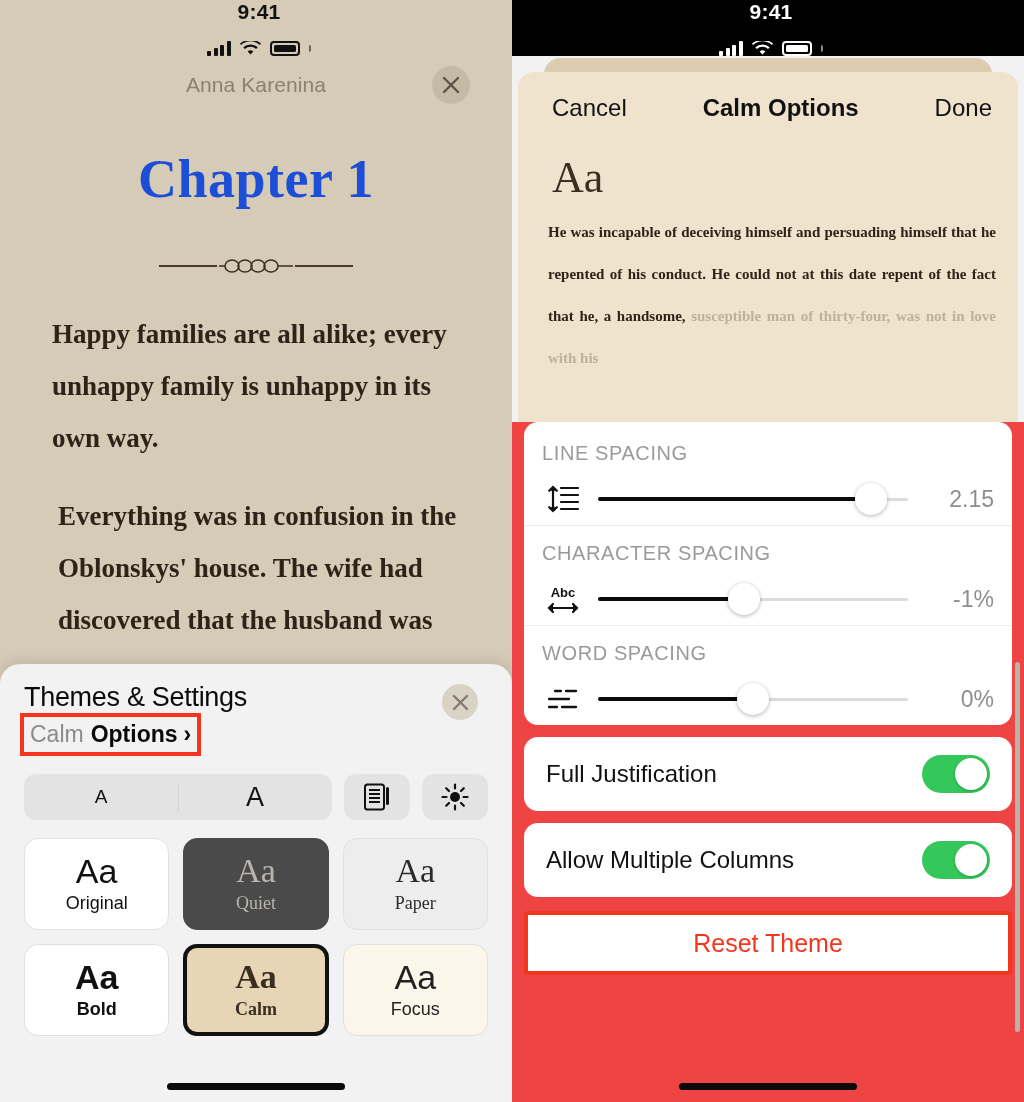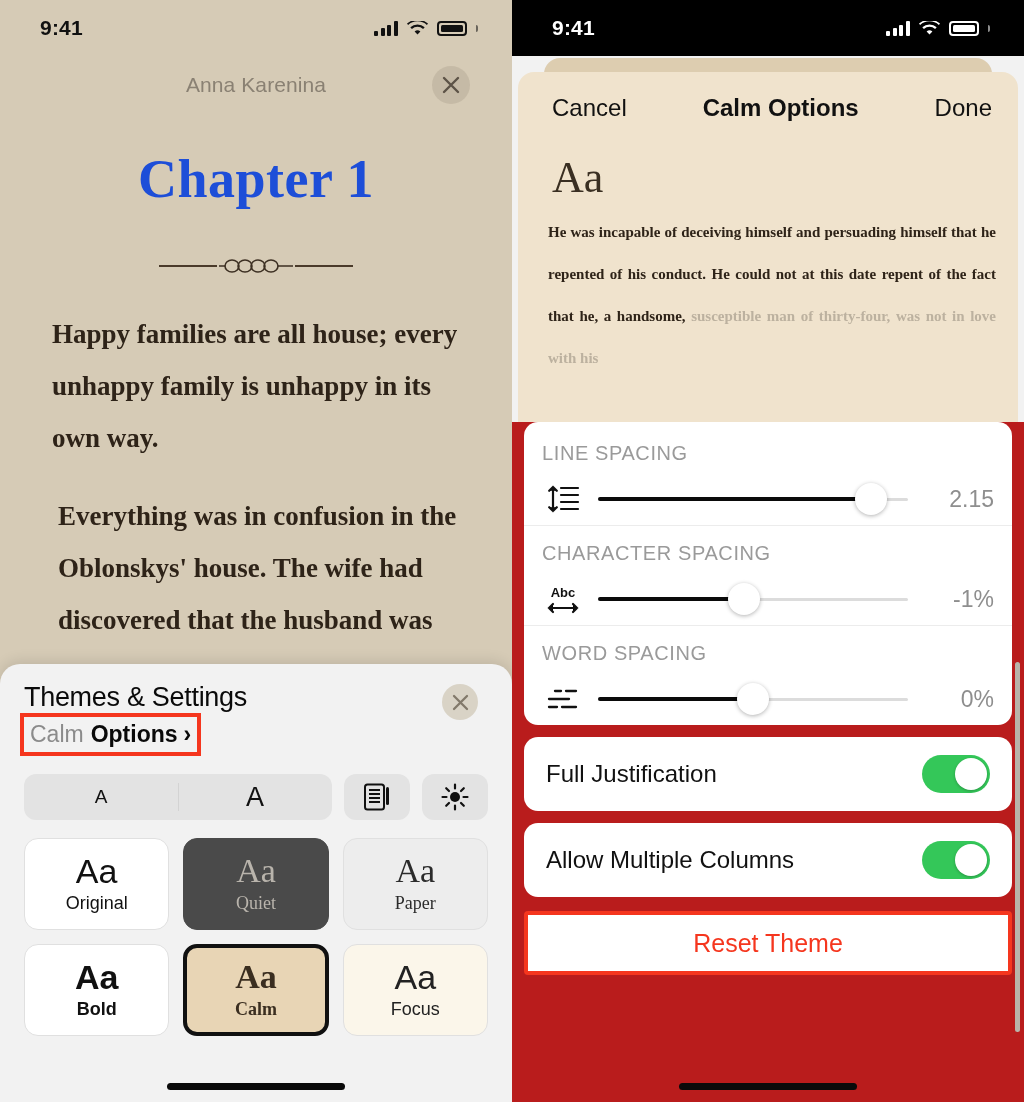--- a/index.html
+++ b/index.html
@@ -11,21 +11,21 @@
   .screens { display: flex; width: 1024px; height: 1102px; }
 
   
   .phone-left {
     position: relative; width: 512px; height: 1102px;
     background: #d6cbb6; overflow: hidden;
   }
   .statusbar {
     height: 56px; display: flex; align-items: center;
     justify-content: space-between; padding: 0 34px 0 40px;
-    font-size: 21px; font-weight: bold; letter-spacing: .2px;
+    font-size: 21px; font-weight: bold; letter-spacing: .2px; flex-direction: column;
   }
   .statusbar.dark-text { color: #111; }
   .statusbar.light-text { color: #fff; }
   .sb-right { display: flex; align-items: center; gap: 9px; }
   .bars { display: flex; align-items: flex-end; gap: 2.5px; height: 15px; }
   .bars i { width: 4px; background: currentColor; border-radius: 1px; display: block; }
   .bars i:nth-child(1){height:5px}.bars i:nth-child(2){height:8px}
   .bars i:nth-child(3){height:11px}.bars i:nth-child(4){height:15px}
   .wifi { position: relative; width: 21px; height: 15px; }
   .wifi svg { display:block; }
@@ -165,21 +165,21 @@
     color:#3a2f22; padding: 24px 26px 0;
   }
   .preview-body {
     font-family:"Liberation Serif", serif; font-weight:bold;
     font-size: 15px; line-height: 42px; color:#2e2318;
     padding: 8px 22px 0; text-align: justify;
   }
   .preview-body .fade { color: #bcb19f; }
 
   .settings-scroll { position:absolute; top: 422px; left:0; right:0; bottom:0;
-    background:#b91c1c; padding: 0 12px; }
+    background:#ef4444; padding: 0 12px; }
   .card { background:#fff; border-radius: 14px; }
   .slider-card { padding: 4px 0 0; }
   .slider-group { padding: 16px 18px 8px; }
   .slider-group + .slider-group { border-top: 1px solid #ececec; }
   .sg-label { font-size: 20px; color:#9a9a9a; letter-spacing: .6px; }
   .sg-row { display:flex; align-items:center; gap: 14px; margin-top: 16px; }
   .sg-icon { width: 42px; display:flex; align-items:flex-end; justify-content:center; }
   .track-wrap { flex:1; position:relative; height: 36px; display:flex; align-items:center; }
   .track { position:absolute; left:0; right:0; height: 3px; background:#dcdcdc; border-radius:2px; }
   .track-fill { position:absolute; left:0; height: 4px; background:#0a0a0a; border-radius:2px; }
@@ -260,21 +260,21 @@
           <ellipse cx="26" cy="9" rx="7" ry="6"></ellipse>
           <ellipse cx="39" cy="9" rx="7" ry="6"></ellipse>
           <ellipse cx="52" cy="9" rx="7" ry="6"></ellipse>
           <path d="M0 9 H6 M59 9 H74"></path>
         </g>
       </svg>
       <span class="rule"></span>
     </div>
 
     <div class="body-copy">
-      <p>Happy families are all house; every unhappy family is unhappy in its own way.</p>
+      <p>Happy families are all alike; every unhappy family is unhappy in its own way.</p>
       <p>Everything was in confusion in the Oblonskys' house. The wife had discovered that the husband was</p>
     </div>
 
     <div class="themes-sheet">
       <div class="ts-head">
         <div>
           <div class="ts-title">Themes &amp; Settings</div>
           <div class="ts-sub-wrap hl-red">
             <div class="ts-sub">
               <span class="theme-name">Calm</span>

